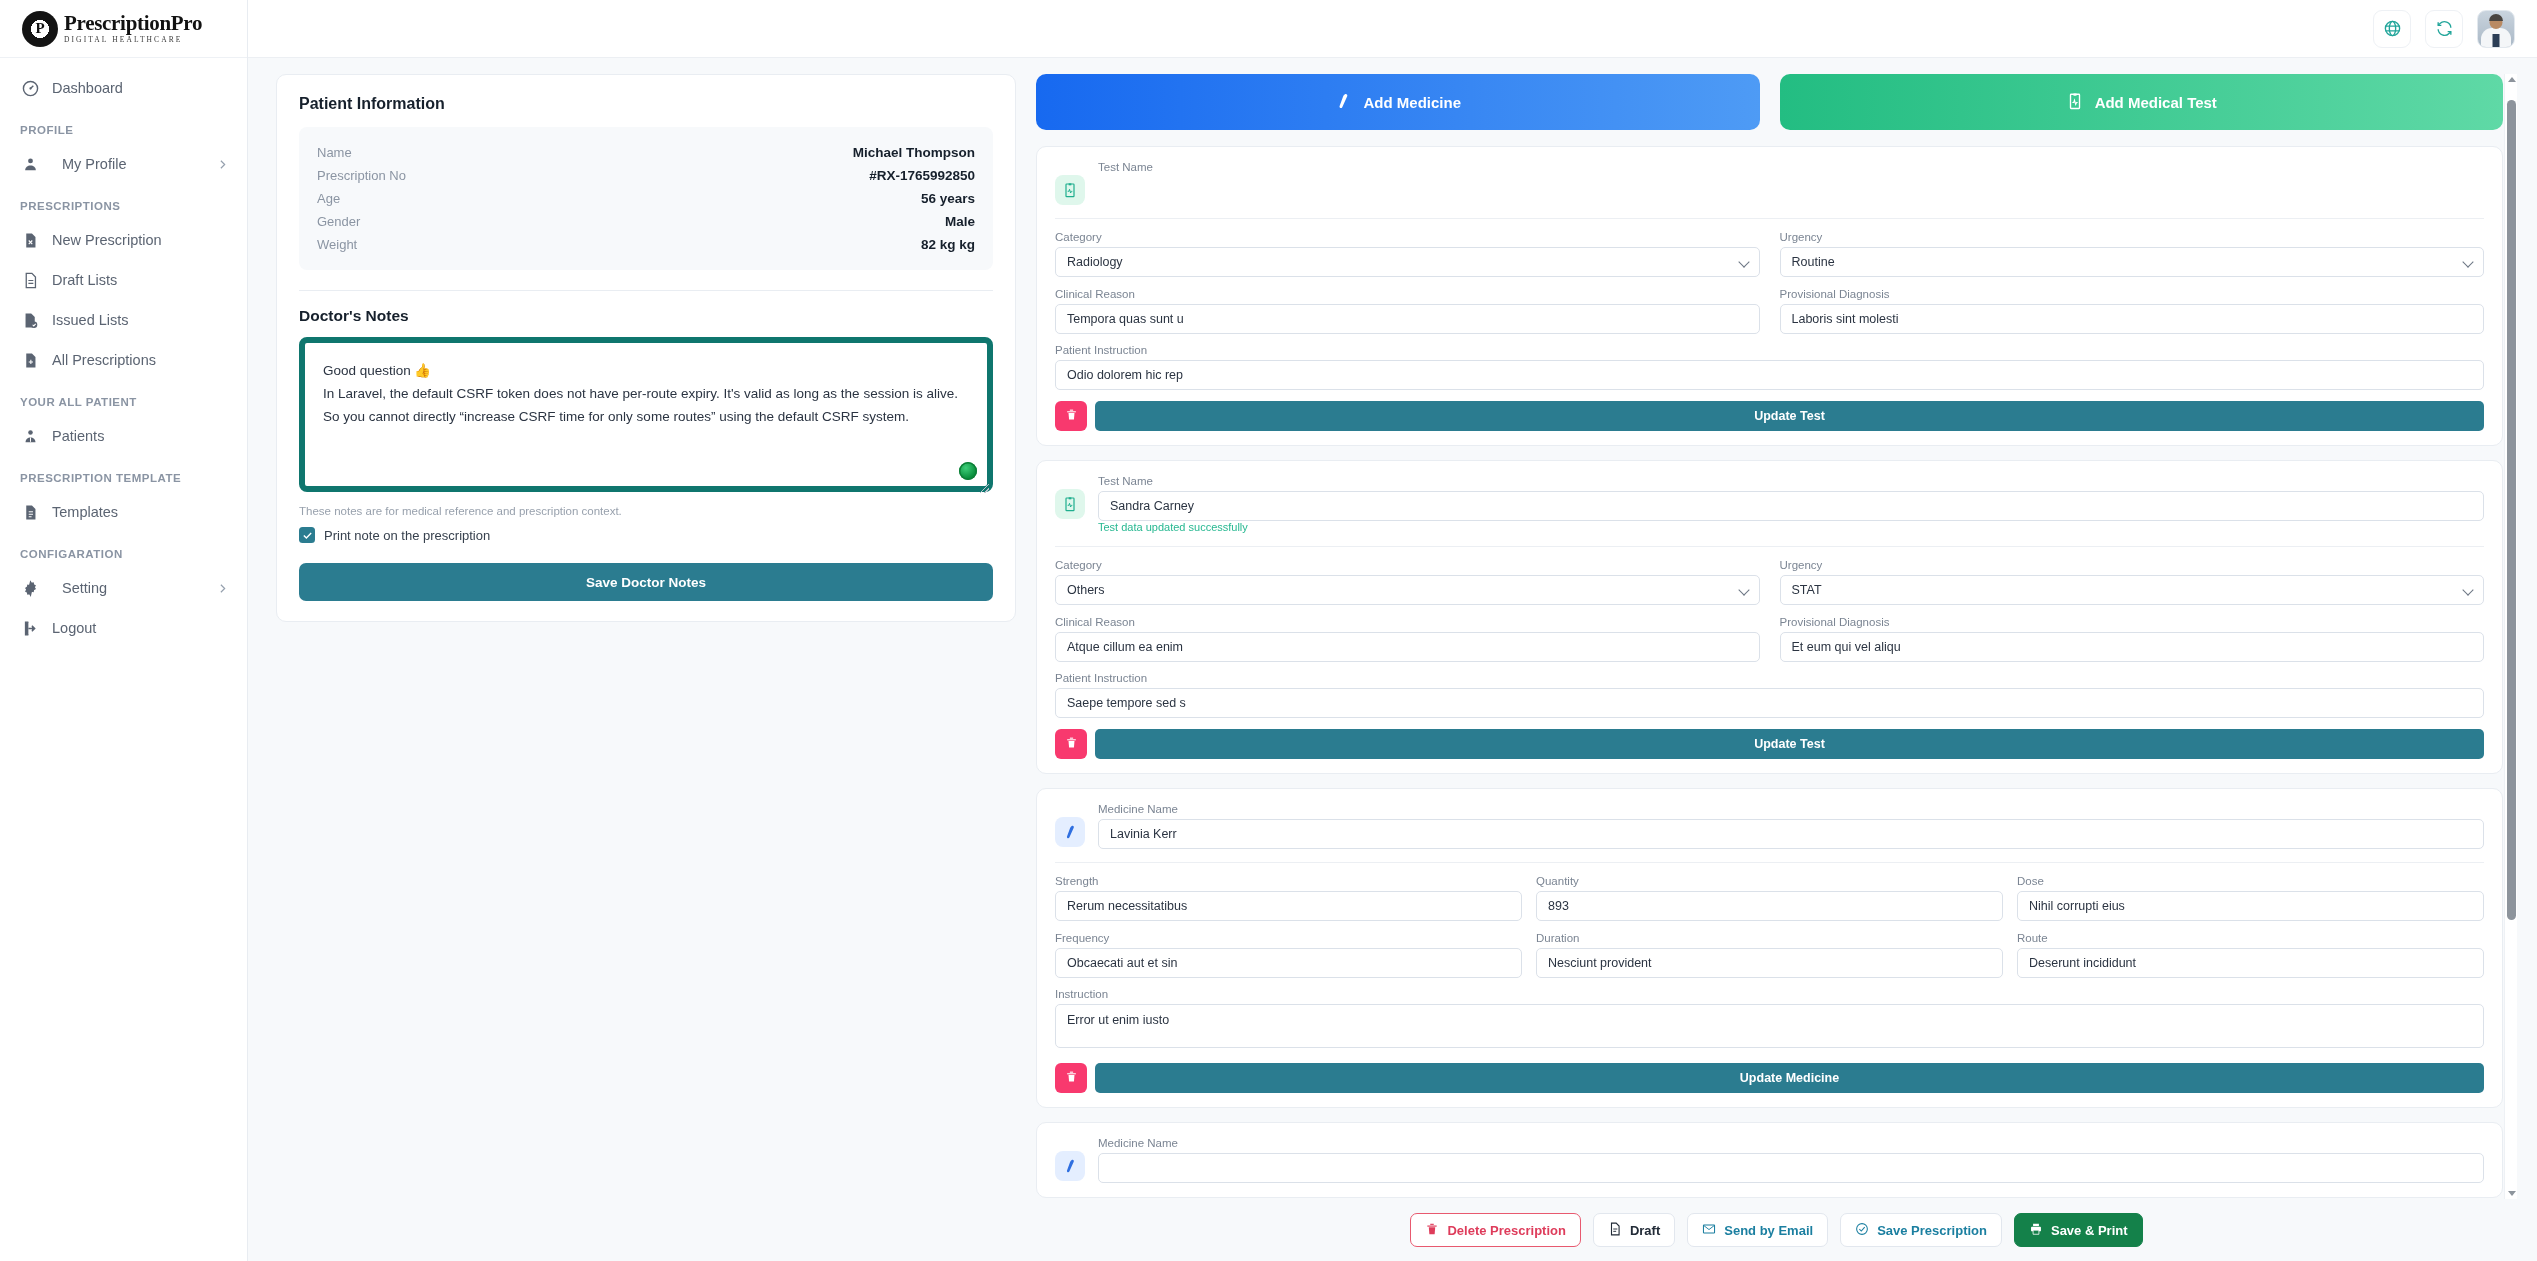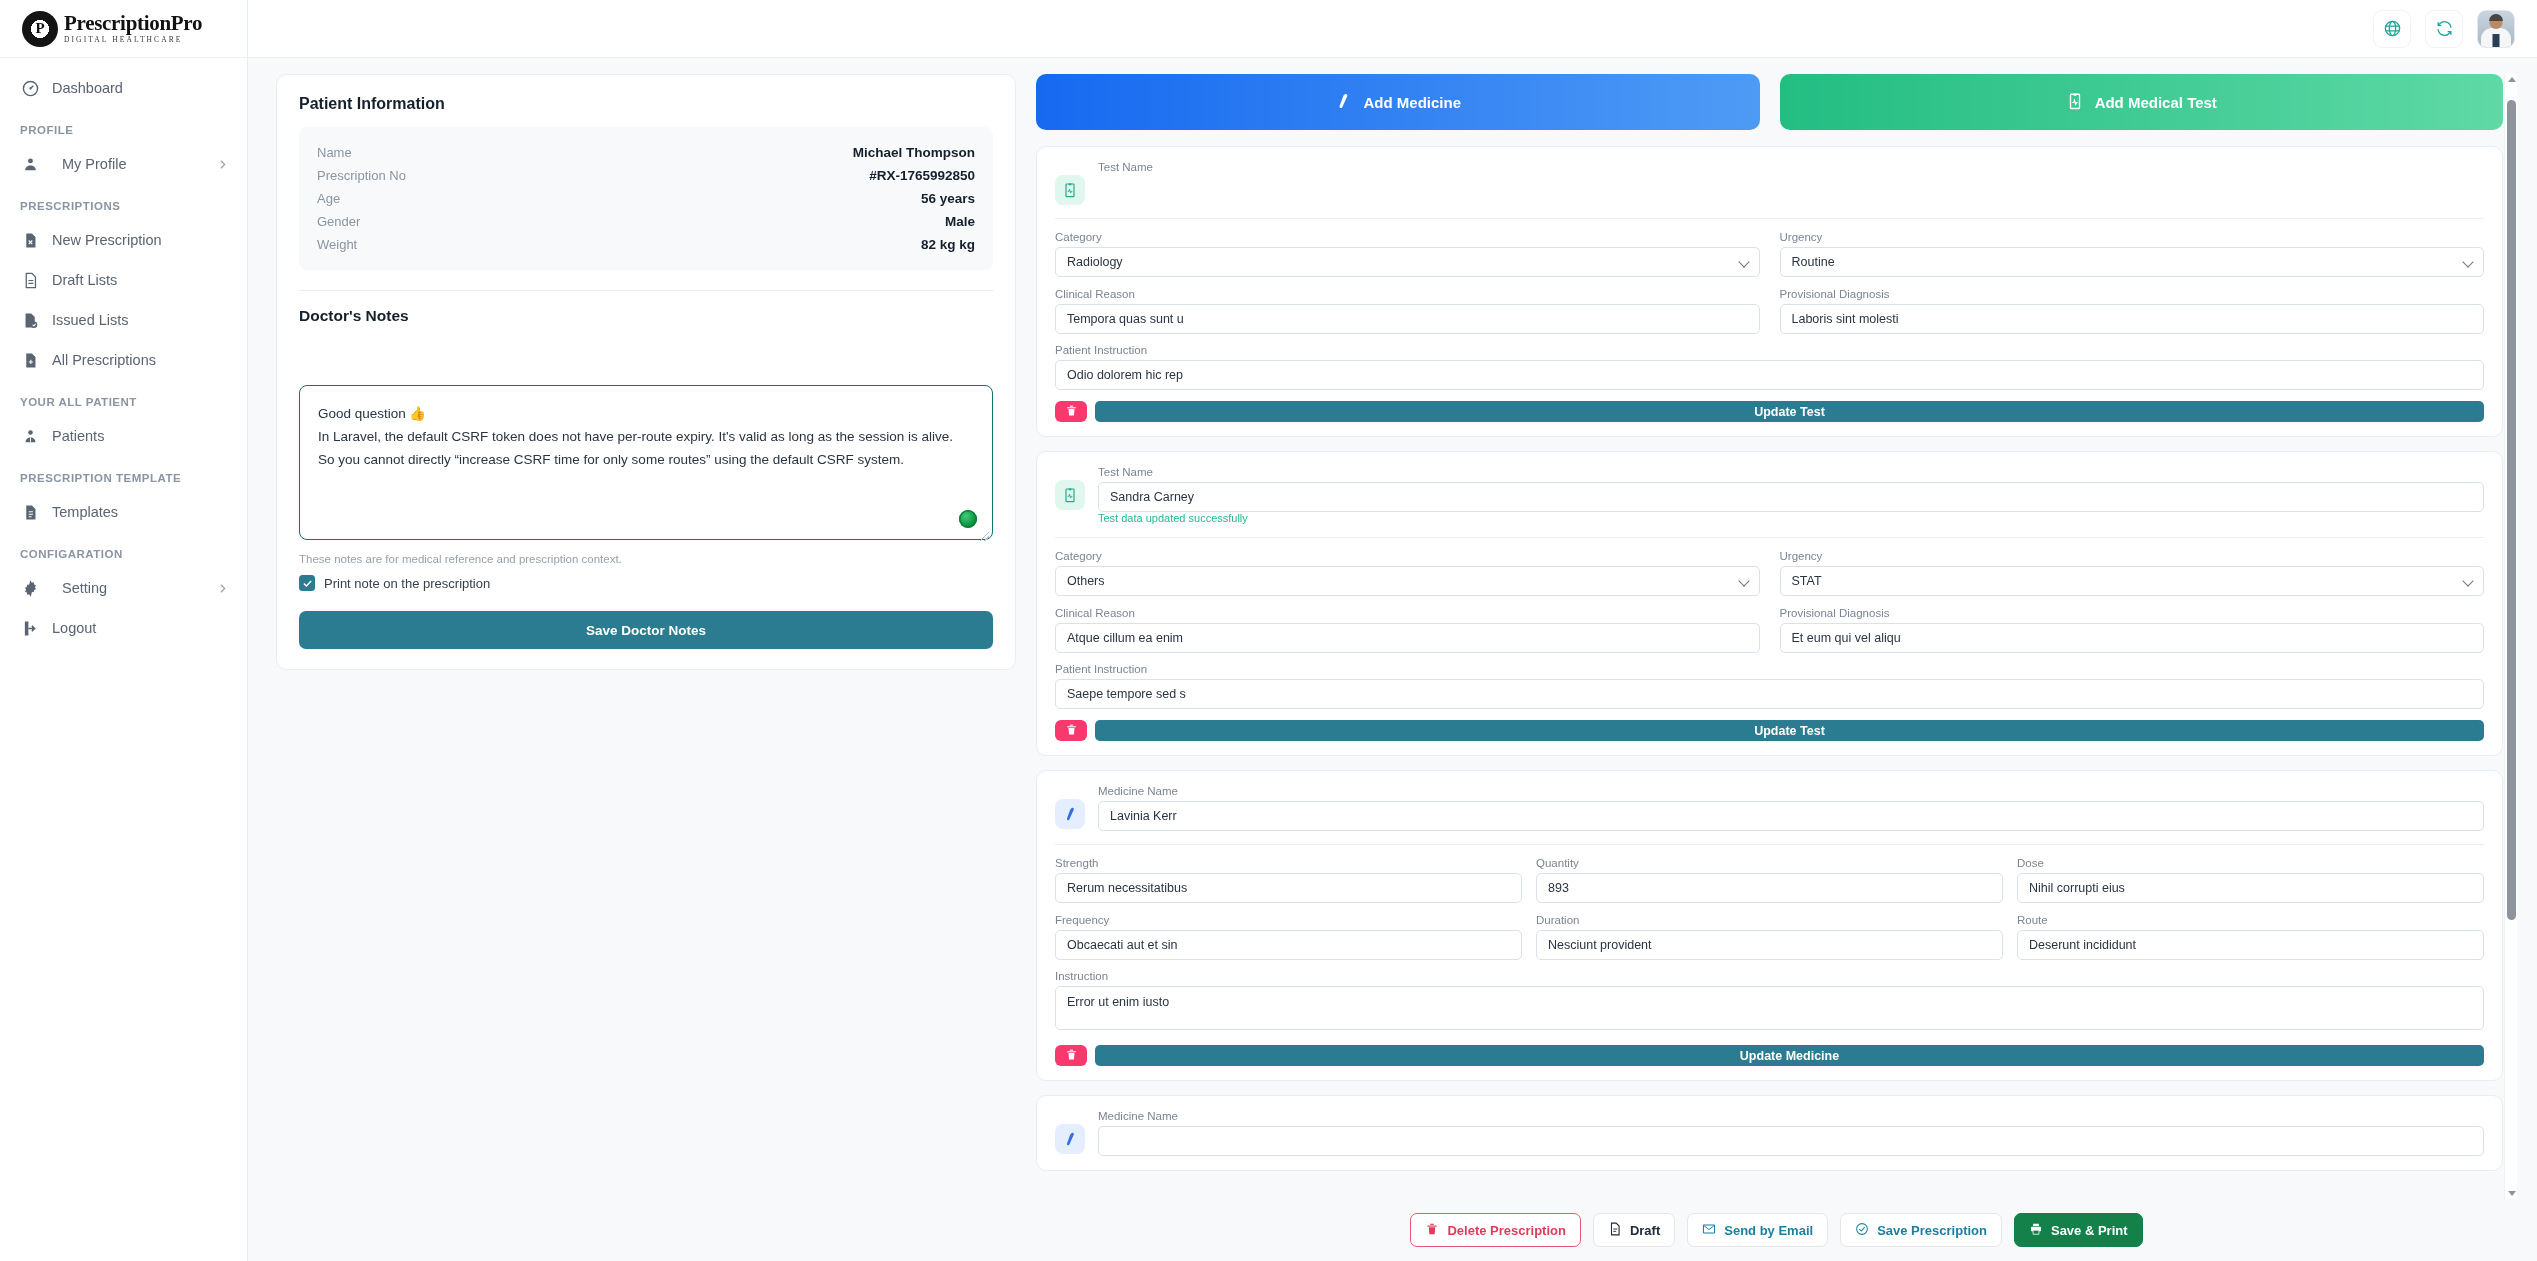--- a/index.html
+++ b/index.html
@@ -114,24 +114,24 @@
     padding: 4px 0; font-size: 13px;
   }
   .info-k { color: #8b95a3; }
   .info-v { color: #16202c; font-weight: bold; font-size: 13.5px; }
   .divider { height: 1px; background: #e9edf2; margin: 20px 0 16px; }
 
   .notes-title { font-size: 15.5px; font-weight: bold; color: #16202c; margin-bottom: 12px; }
   .notes-wrap { position: relative; }
   .notes-area {
     width: 100%; height: 155px;
-    border: 1px solid #0f766e; border-radius: 8px;
+    border: 6px solid #0f766e; border-radius: 8px;
     padding: 16px 18px; font-size: 13.5px; line-height: 1.72;
     color: #2b3442; resize: none;
-    font-family: "Liberation Sans", sans-serif; background:#fff;margin-top:48px;
+    font-family: "Liberation Sans", sans-serif; background:#fff;
   }
   .notes-badge {
     position: absolute; right: 16px; bottom: 16px;
     width: 18px; height: 18px; border-radius: 50%;
     background: radial-gradient(circle at 38% 33%, #3fcf7a 0%, #0a8f3d 62%, #066a2c 100%);
     box-shadow: inset 0 0 0 1.5px #0d7f37;
   }
   .notes-grip {
     position:absolute; right: 4px; bottom: 3px; width: 9px; height: 9px;
     background:
@@ -206,21 +206,21 @@
     padding: 8px 11px; font-size: 12.5px; color: #2b3442; resize: none;
     font-family: "Liberation Sans", sans-serif; background:#fff;
   }
   .act-row { display: flex; gap: 8px; align-items: stretch; margin-top: 4px; }
   .del-btn {
     width: 32px; flex: 0 0 32px; border: none; border-radius: 6px;
     background: #f8396e; display: flex; align-items: center; justify-content: center; cursor: pointer;
   }
   .del-btn svg { width: 13px; height: 13px; fill: #fff; }
   .upd-btn {
-    flex: 1; height: 21px; border: none; border-radius: 5px; background: #2b7c90;
+    flex: 1; height: 30px; border: none; border-radius: 5px; background: #2b7c90;
     color: #fff; font-size: 12.5px; font-weight: bold; cursor: pointer;
     font-family: "Liberation Sans", sans-serif;
   }
 
   .vscroll {
     position: absolute; right: 0; top: 0; width: 13px; height: 100%;
     background: #ffffff; border-left: 1px solid #eef1f5;
   }
   .vscroll .arrow {
     position:absolute; left: 2.5px; width: 0; height: 0;

